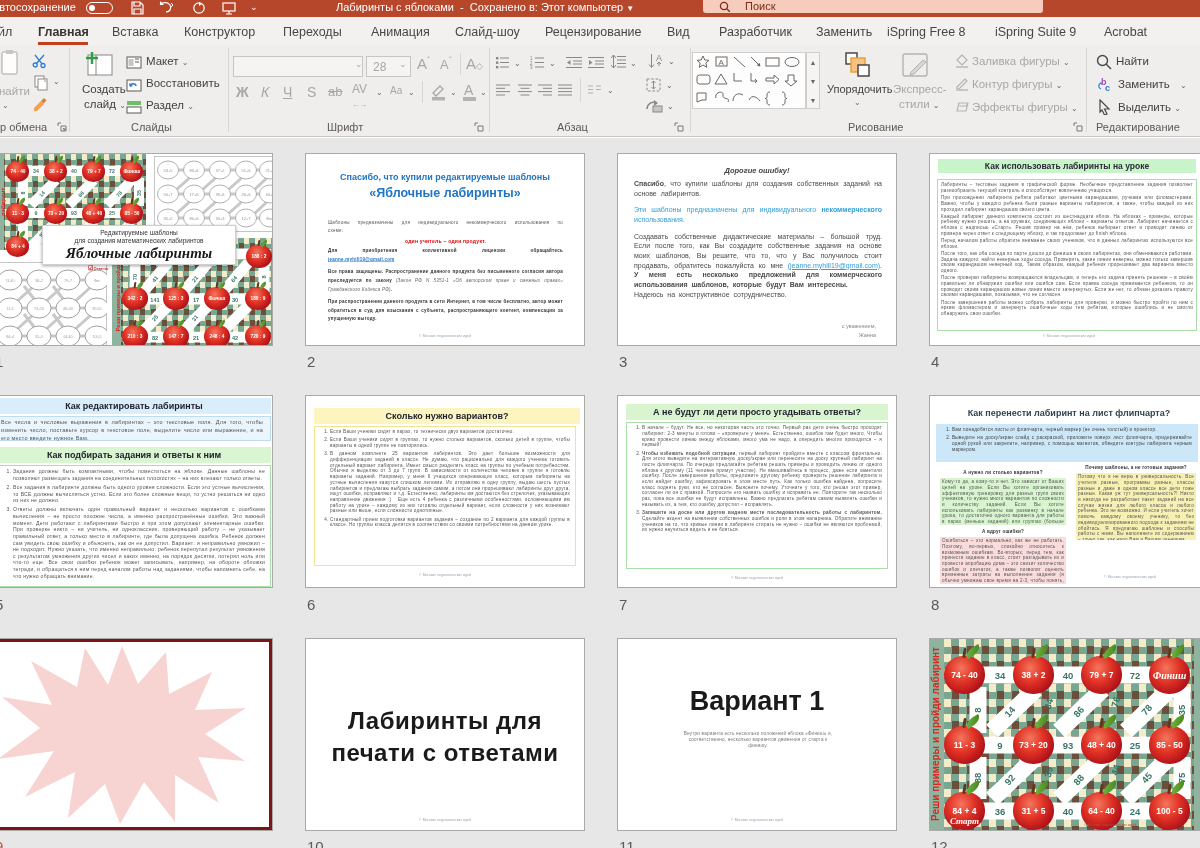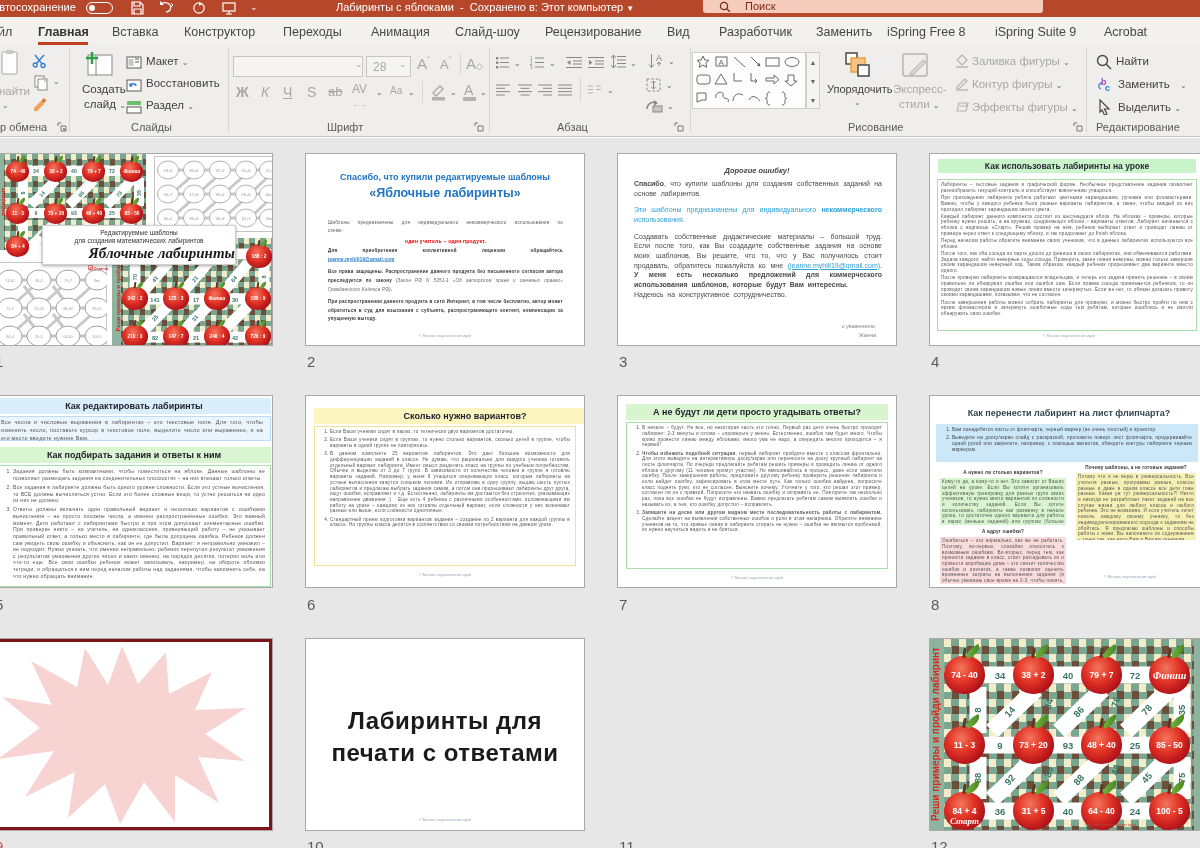--- a/index.html
+++ b/index.html
@@ -615,21 +615,21 @@
         <em>248 : 4</em>
       </div>
     <div class="ap sm" style="left:251px;top:171px;width:26px;height:23px">
         <i></i>
         <b></b>
         <em>720 : 9</em>
       </div>
 
     <div style="position:absolute;left:48px;top:71px;width:194px;height:40px;background:#fff;border:1px solid #cfcfcf;box-shadow:0 1px 3px rgba(0,0,0,0.35)">
       <div style="margin-top:3px;text-align:center;font-size:6.5px;color:#333;line-height:1.25">Редактируемые шаблоны<br>для создания математических лабиринтов</div>
-      <div style="text-align:right;font-size:15px;font-weight:bold;font-style:italic;font-family:'Liberation Serif',serif;color:#1a1a1a;margin-top:0px">Яблочные  лабиринты</div>
+      <div style="text-align:center;font-size:15px;font-weight:bold;font-style:italic;font-family:'Liberation Serif',serif;color:#1a1a1a;margin-top:0px">Яблочные  лабиринты</div>
     </div>
   </div>
   <div class="slide" style="left:305px;top:15px" id="s2">
     <div style="position:absolute;left:0;top:18px;width:278px;text-align:center;font-size:9px;font-weight:bold;color:#2175c4">Спасибо, что купили редактируемые шаблоны</div>
     <div style="position:absolute;left:0;top:32px;width:278px;text-align:center;font-size:12.5px;font-weight:bold;color:#2175c4">«Яблочные лабиринты»</div>
     <div class="tiny" style="position:absolute;left:22px;top:64px;width:470px;color:#555;font-size:9px;line-height:1.9">
       <div style="text-align:justify;text-align-last:justify">Шаблоны предназначены для индивидуального некоммерческого использования по</div>
       <div>схеме:</div>
       <div style="text-align:center;color:#e00000;font-weight:bold;font-size:10px;margin:2px 0">один учитель – один продукт<span style="color:#333">.</span></div>
       <div style="text-align:justify;text-align-last:justify;font-weight:bold;color:#333">Для&nbsp;&nbsp;&nbsp;&nbsp;&nbsp;&nbsp;приобретения&nbsp;&nbsp;&nbsp;&nbsp;&nbsp;&nbsp;коллективной&nbsp;&nbsp;&nbsp;&nbsp;&nbsp;&nbsp;лицензии&nbsp;&nbsp;&nbsp;&nbsp;&nbsp;&nbsp;обращайтесь</div>
@@ -675,21 +675,21 @@
     <div style="position:absolute;left:3px;top:69px;width:274px;height:122px;border:1px solid #a8e0a8"></div>
     <div class="tiny" style="position:absolute;left:6px;top:72px;width:534px;color:#555;font-size:10.2px;line-height:1.3">
       <ol class="t">
         <li>Задания должны быть компактными, чтобы поместиться на яблоке. Данные шаблоны не позволяют размещать задания на соединительных плоскостях – на них влезают только ответы.</li>
         <li>Все задания в лабиринте должны быть одного уровня сложности. Если это устные вычисления, то ВСЕ должны вычисляться устно. Если это более сложные вещи, то устно решаться ни одно из них не должно.</li>
         <li>Ответы должны включать один правильный вариант и несколько вариантов с ошибками вычисления – не просто похожие числа, а именно распространённые ошибки. Это важный момент. Дети работают с лабиринтами быстро и при этом допускают элементарные ошибки. При проверке никто – ни учитель, ни одноклассник, проверяющий работу – не указывает правильный ответ, а только место в лабиринте, где была допущена ошибка. Ребенок должен сам увидеть свою ошибку и объяснить, как он ее допустил. Вариант: я неправильно умножил – не подходит. Нужно указать, что именно неправильно: ребенок перепутал результат умножения с результатом умножения других чисел и каких именно, на порядок десятки, потерял ноль или что-то еще. Все свои ошибки ребенок может записывать, например, на обороте обложки тетради, и обращаться к ним перед началом работы над заданиями, чтобы напомнить себе, на что нужно обращать внимание.</li>
       </ol>
     </div>
   </div>
   <div class="slide" style="left:305px;top:257px" id="s6">
-    <div style="position:absolute;left:8px;top:12px;width:302px;background:#fdf5c0;text-align:center;font-size:9px;font-weight:bold;color:#22222e;padding:3px 16px">Сколько нужно вариантов?</div>
+    <div style="position:absolute;left:8px;top:12px;width:266px;background:#fdf5c0;text-align:center;font-size:9px;font-weight:bold;color:#22222e;padding:3px 16px">Сколько нужно вариантов?</div>
     <div style="position:absolute;left:8px;top:30px;width:262px;height:140px;border:1px solid #f3e391"></div>
     <div class="tiny" style="position:absolute;left:11px;top:33px;width:510px;color:#555">
       <ol class="t">
         <li>Если Ваши ученики сидят в парах, то технически двух вариантов достаточно.</li>
         <li>Если Ваши ученики сидят в группах, то нужно столько вариантов, сколько детей в группе, чтобы варианты в одной группе не повторялись.</li>
         <li>В данном комплекте 25 вариантов лабиринтов. Это дает большие возможности для дифференциации заданий в классе. Не думаю, что рационально для каждого ученика готовить отдельный вариант лабиринта. Имеет смысл разделить класс на группы по учебным потребностям. Обычно я выделяю от 3 до 7 групп. В зависимости от количества человек в группе я готовлю варианты заданий. Например, у меня 6 учащихся опережающих класс, которым лабиринты на устные вычисления кажутся слишком легкими. Их отправляю в одну группу, выдаю шесть пустых лабиринтов и предлагаю выбрать задания самим, а потом они прорешивают лабиринты друг друга, ищут ошибки, исправляют и т.д. Естественно, лабиринты им достаются без стрелочек, указывающих направление движения :)&nbsp;&nbsp;&nbsp;Еще есть 4 ребенка с различными особенностями, осложняющими им работу на уроке – каждому из них готовлю отдельный вариант, если сложности у них возникают разные или выше, если сложности однотипные.</li>
         <li>Стандартный прием подготовки вариантов задания – создание по 2 варианта для каждой группы в классе. Но группы класса делятся в соответствии со своими потребностями на данном уроке.</li>
       </ol>
     </div>
     <div class="wm" style="left:0;top:177px">© Магазин педагогических идей</div>
@@ -727,20 +727,25 @@
     <div class="wm" style="left:120px;top:179px;width:320px">© Магазин педагогических идей</div>
   </div>
   <div class="slide" style="left:-7px;top:500px" id="s9">
     <div style="position:absolute;inset:0;border:3px solid #7b1517"></div>
     <svg style="position:absolute;left:0px;top:3px" width="260" height="190" viewBox="0 0 260 190">
       <polygon fill="#f7d3d1" points="128,4 144,42 172,10 175,52 218,30 201,68 252,66 211,92 251,119 204,115 225,161 181,133 181,180 150,140 126,182 111,142 74,176 81,130 31,155 60,109 4,117 46,86 8,55 58,63 37,19 83,45 91,6 114,43"></polygon>
     </svg>
   </div>
   <div class="slide" style="left:305px;top:500px" id="s10">
     <div style="position:absolute;left:0;top:66px;width:278px;text-align:center;font-size:24px;font-weight:bold;color:#1a1a1a;line-height:1.35;letter-spacing:0.5px">Лабиринты для<br>печати с ответами</div>
+    <div class="wm" style="left:0;top:179px">© Магазин педагогических идей</div>
+  </div>
+  <div class="slide" style="left:617px;top:500px" id="s11">
+    <div style="position:absolute;left:0;top:47px;width:278px;text-align:center;font-size:27px;font-weight:bold;color:#1a1a1a">Вариант 1</div>
+    <div class="tinyc" style="position:absolute;left:40px;top:92px;width:400px;color:#777">Внутри варианта есть несколько положений яблока «Финиш» и,<br>соответственно, несколько вариантов движения от старта к<br>финишу.</div>
     <div class="wm" style="left:0;top:179px">© Магазин педагогических идей</div>
   </div>
   <div class="slide" style="left:929px;top:500px" id="s12">
     <div class="ging" style="position:absolute;left:14px;top:0;width:250px;height:192px"></div>
     <div style="position:absolute;left:0;top:0;width:14px;height:192px;background:#8fb39e"></div>
     <div style="position:absolute;left:264px;top:0;width:14px;height:192px;background:#8fb39e"></div>
     <div style="position:absolute;left:-88px;top:88px;width:190px;height:14px;transform:rotate(-90deg);color:#d42a20;font-weight:bold;font-size:10px;text-align:center">Реши примеры и пройди лабиринт</div>
     <svg style="position:absolute;left:14px;top:0" width="250" height="192" viewBox="0 0 250 192">
       <g stroke="#fff" stroke-width="17">
         <line x1="24" y1="36" x2="226" y2="36"></line>

